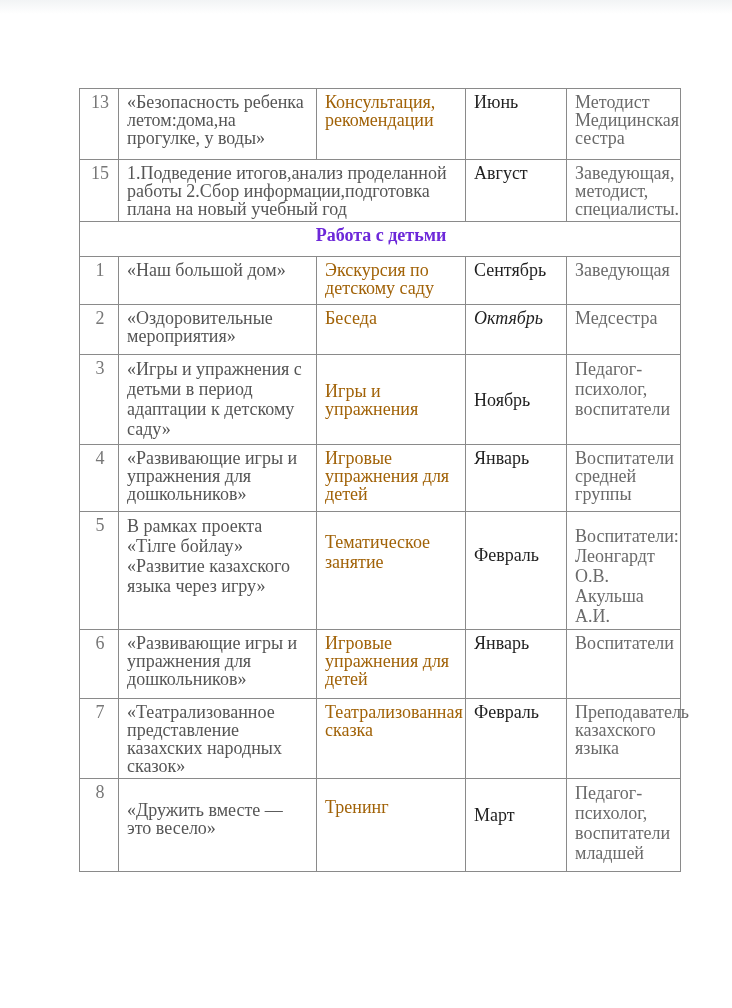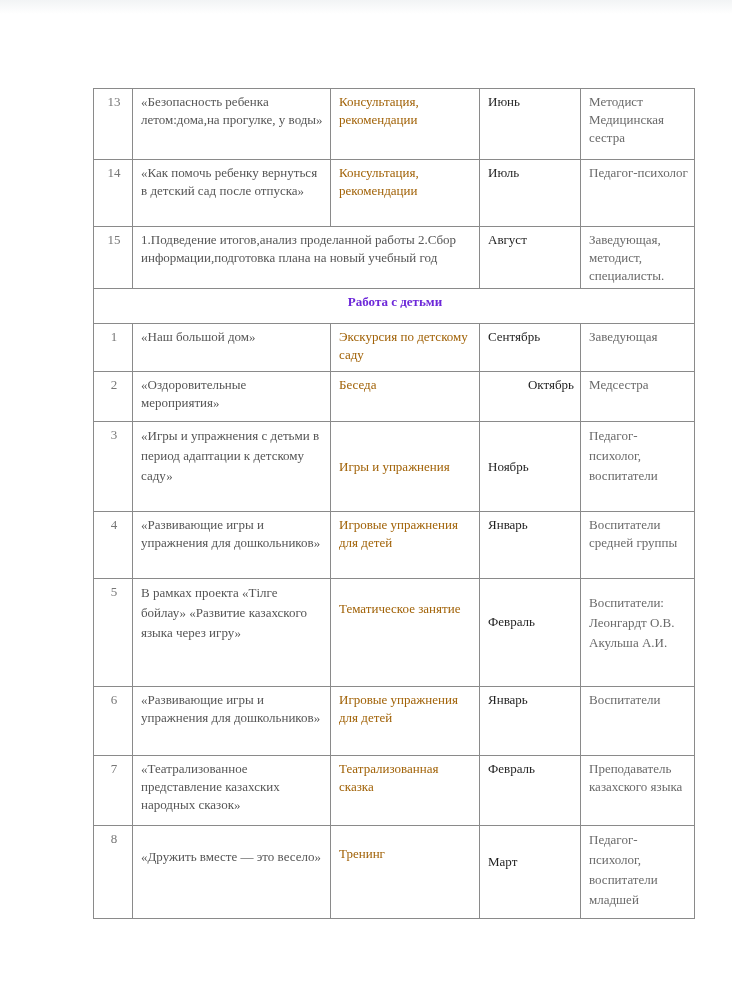--- a/index.html
+++ b/index.html
@@ -10,43 +10,43 @@
       overflow: hidden;
       font-family: "Liberation Serif", "DejaVu Serif", serif;
       color: #2a2a2a;
     }
     .scan-top {
       position: absolute; left: 0; top: 0; width: 732px; height: 14px;
       background: linear-gradient(#f2f4f5, #ffffff);
     }
     table.plan {
       position: absolute;
-      left: 93px; top: 88px;
+      left: 79px; top: 88px;
       width: 601px;
       border-collapse: collapse;
       table-layout: fixed;
-      font-size: 13px;
+      font-size: 18px;
       line-height: 18px;
     }
     table.plan td {
       border: 1px solid #8a8a8a;
       vertical-align: top;
       padding: 4px 6px 3px 8px;
     }
     td.num { text-align: center; color: #777; padding-left: 2px; padding-right: 2px; }
     td.topic { color: #555; }
     td.form { color: #a16207; }
     td.month { color: #1f1f1f; }
     td.resp { color: #6a6a6a; }
     td.section {
       text-align: center; font-weight: bold; color: #6d28d9;
       vertical-align: middle; padding: 0;
     }
     .mid { vertical-align: middle !important; }
-    .center { text-align: right; }
+    .center { text-align: left; font-style: italic; }
   </style>
 </head>
 <body>
 
 <div class="scan-top"></div>
 
 <table class="plan">
   <colgroup>
     <col style="width:39px">
     <col style="width:198px">
@@ -57,27 +57,20 @@
   <tbody>
 
     <tr style="height:71px">
       <td class="num">13</td>
       <td class="topic">«Безопасность ребенка летом:дома,на прогулке, у воды»</td>
       <td class="form">Консультация, рекомендации</td>
       <td class="month">Июнь</td>
       <td class="resp">Методист Медицинская сестра</td>
     </tr>
 
-    <tr style="height:67px">
-      <td class="num">14</td>
-      <td class="topic">«Как помочь ребенку вернуться в детский сад после отпуска»</td>
-      <td class="form">Консультация, рекомендации</td>
-      <td class="month">Июль</td>
-      <td class="resp">Педагог-психолог</td>
-    </tr>
 
     <tr style="height:58px">
       <td class="num">15</td>
       <td class="topic" colspan="2">1.Подведение итогов,анализ проделанной работы 2.Сбор информации,подготовка плана на новый учебный год</td>
       <td class="month">Август</td>
       <td class="resp">Заведующая, методист, специалисты.</td>
     </tr>
 
     <tr style="height:35px">
       <td class="section" colspan="5">Работа с детьми</td>

